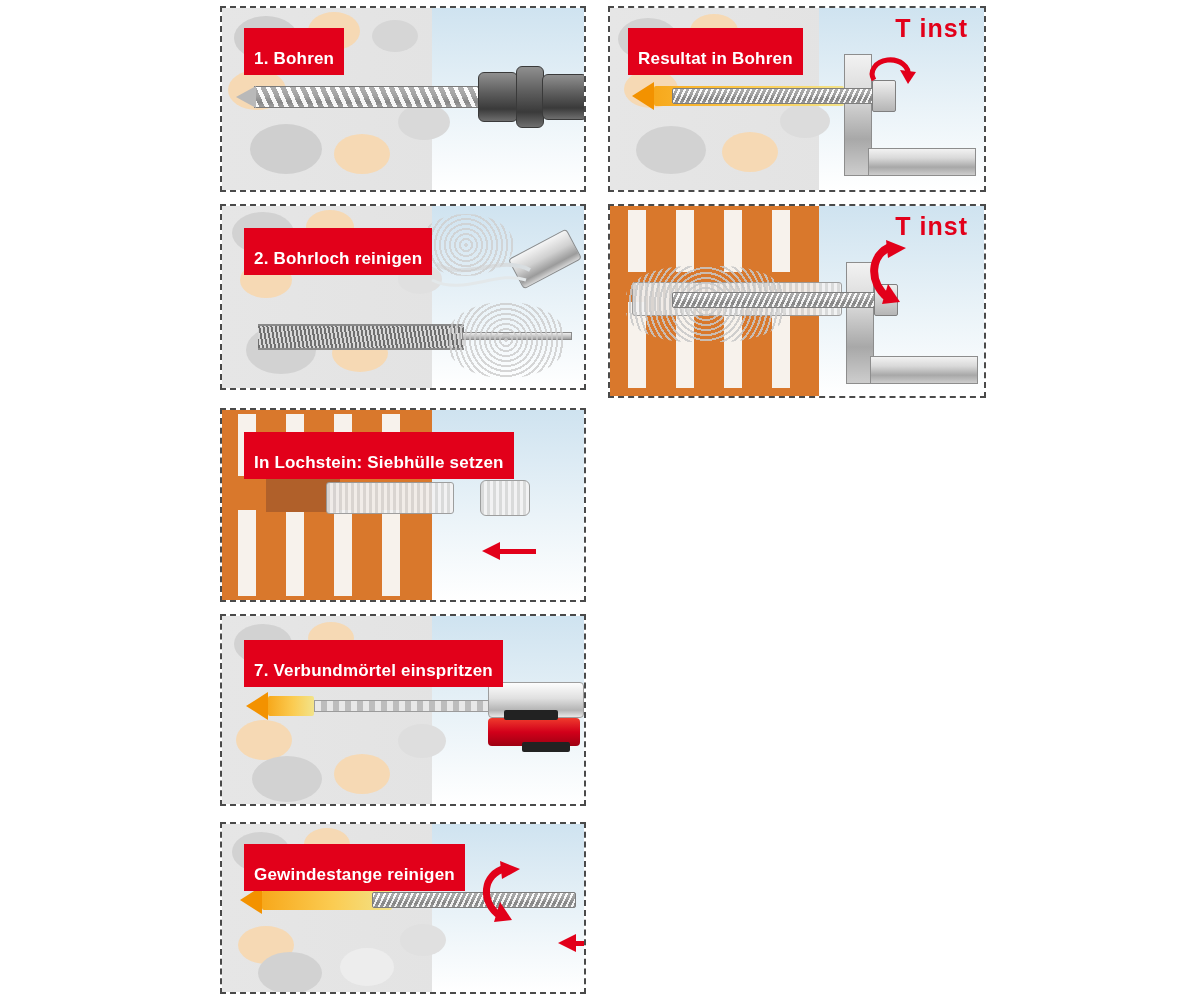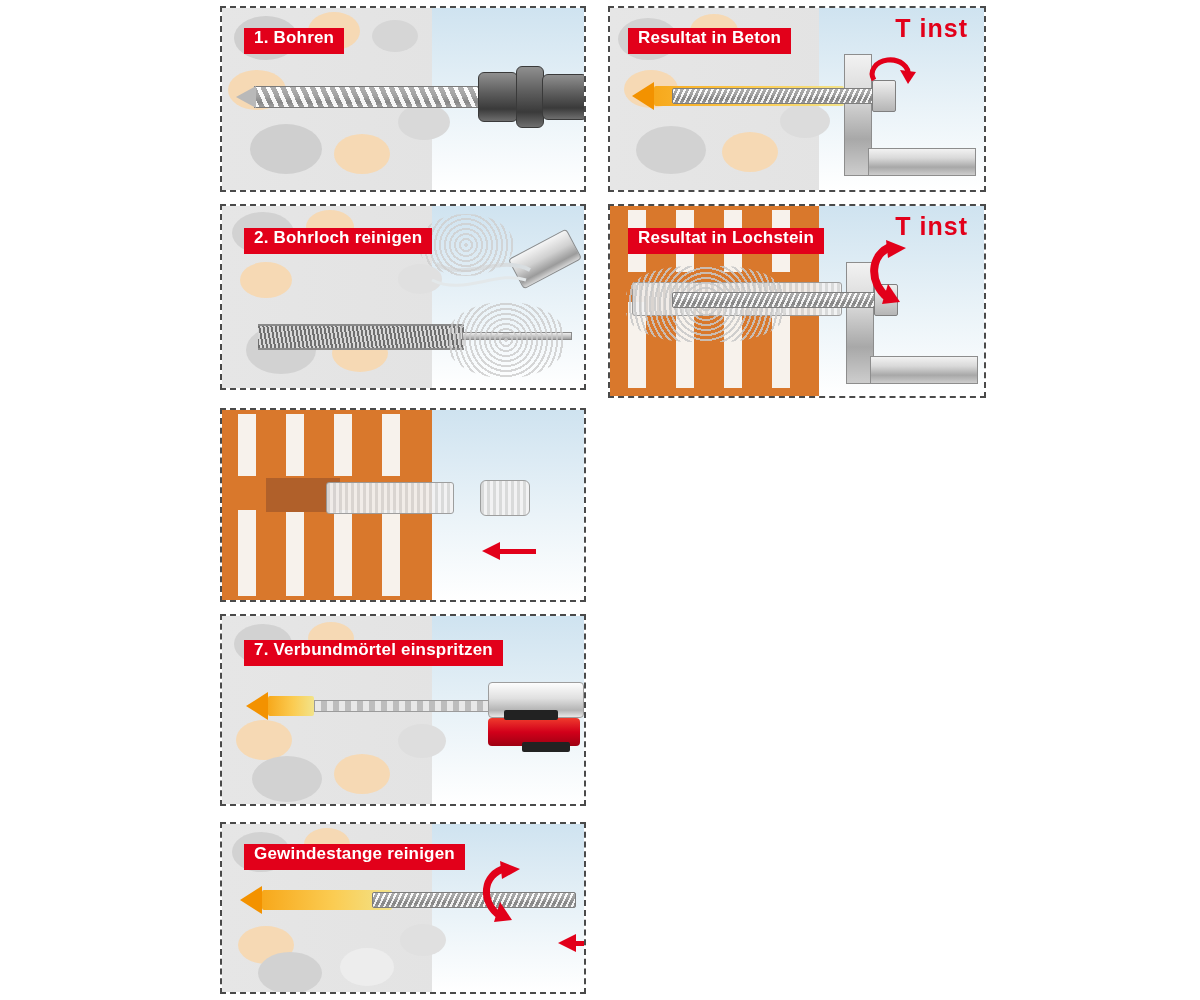--- a/index.html
+++ b/index.html
@@ -26,21 +26,21 @@
   }
   .bg-brick{
     position:absolute;inset:0;
     background:linear-gradient(to right,#d9782c 0%,#d9782c 60%,#dfeaf2 60%,#cfe2ee 100%);
   }
   .stone{position:absolute;border-radius:50%;}
   .label{
     position:absolute;
     background:#e2001a;color:#ffffff;
     font-weight:bold;
-    padding:0 10px 6px 10px;
+    padding:21px 10px 6px 10px;
     white-space:nowrap;
     letter-spacing:.2px;
     z-index:40;
   }
   .tinst{
     position:absolute;
     color:#e2001a;font-weight:bold;font-size:25px;
     letter-spacing:1px;z-index:40;
   }
   .metal{
@@ -163,21 +163,21 @@
   <div class="mortar-tip" style="left:22px;top:74px;"></div>
   <div class="mortar" style="left:44px;top:78px;width:190px;"></div>
   <div class="rod" style="left:62px;top:80px;width:222px;"></div>
   <div class="nut" style="left:262px;top:72px;width:24px;height:32px;"></div>
 
   <svg style="left:258px;top:42px;width:60px;height:46px;">
     <path d="M6,30 A18,14 0 1 1 40,26" fill="none" stroke="#e2001a" stroke-width="5"></path>
     <polygon points="40,34 48,22 32,20" fill="#e2001a"></polygon>
   </svg>
 
-  <div class="label" style="left:18px;top:20px;font-size:17px;">Resultat in Beton</div>
+  <div class="label" style="left:18px;top:20px;font-size:17px;">Resultat in Bohren</div>
   <div class="tinst" style="right:16px;top:6px;">T inst</div>
 </div>
 
 <div class="panel" style="left:220px;top:204px;width:366px;height:186px;text-align:center;">
   <div class="bg-concrete"></div>
   <div class="bg-sky" style="left:58%;"></div>
 
   <div class="stone" style="left:10px;top:6px;width:62px;height:42px;background:#d2d2d2;"></div>
   <div class="stone" style="left:84px;top:4px;width:48px;height:34px;background:#f6d9b4;"></div>
   <div class="stone" style="left:18px;top:56px;width:52px;height:36px;background:#f6d9b4;"></div>
@@ -223,21 +223,20 @@
 
   <div class="rod" style="left:62px;top:86px;width:224px;"></div>
   <div class="nut" style="left:264px;top:78px;width:24px;height:32px;"></div>
 
   <svg style="left:256px;top:30px;width:70px;height:84px;">
     <path d="M22,62 C2,46 4,18 26,10" fill="none" stroke="#e2001a" stroke-width="8"></path>
     <polygon points="16,68 34,66 22,48" fill="#e2001a"></polygon>
     <polygon points="20,4 40,12 22,22" fill="#e2001a"></polygon>
   </svg>
 
-  <div class="label" style="left:18px;top:22px;font-size:17px;">Resultat in Lochstein</div>
   <div class="tinst" style="right:16px;top:6px;">T inst</div>
 </div>
 
 <div class="panel" style="left:220px;top:408px;width:366px;height:194px;">
   <div class="bg-brick"></div>
   <div class="bg-sky" style="left:58%;"></div>
 
   <div class="brick-slot" style="left:16px;top:4px;width:18px;height:62px;"></div>
   <div class="brick-slot" style="left:64px;top:4px;width:18px;height:62px;"></div>
   <div class="brick-slot" style="left:112px;top:4px;width:18px;height:62px;"></div>
@@ -248,20 +247,21 @@
   <div class="brick-slot" style="left:160px;top:100px;width:18px;height:86px;"></div>
 
   <div style="position:absolute;left:44px;top:68px;width:74px;height:34px;background:#b0602a;"></div>
 
   <div class="sleeve" style="left:104px;top:72px;width:128px;height:32px;"></div>
   <div class="sleeve" style="left:258px;top:70px;width:50px;height:36px;border-radius:6px;"></div>
 
   <div class="arrow-left" style="left:260px;top:132px;"></div>
   <div class="arrow-left-bar" style="left:278px;top:139px;width:36px;"></div>
 
+  <div class="label" style="left:22px;top:22px;font-size:17px;">In Lochstein: Siebhülle setzen</div>
 </div>
 
 <div class="panel" style="left:220px;top:614px;width:366px;height:192px;">
   <div class="bg-concrete"></div>
   <div class="bg-sky" style="left:58%;"></div>
 
   <div class="stone" style="left:12px;top:8px;width:58px;height:40px;background:#d2d2d2;"></div>
   <div class="stone" style="left:86px;top:6px;width:46px;height:32px;background:#f6d9b4;"></div>
   <div class="stone" style="left:14px;top:104px;width:56px;height:40px;background:#f6d9b4;"></div>
   <div class="stone" style="left:30px;top:140px;width:70px;height:46px;background:#d2d2d2;"></div>

